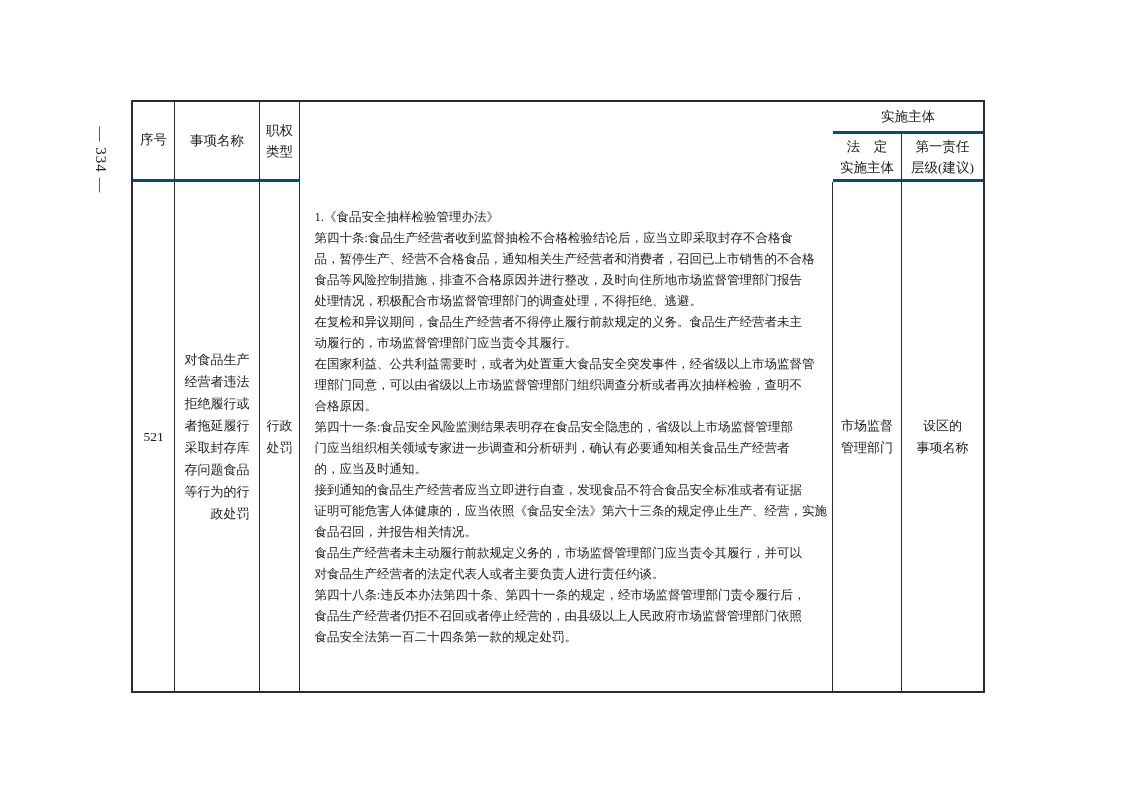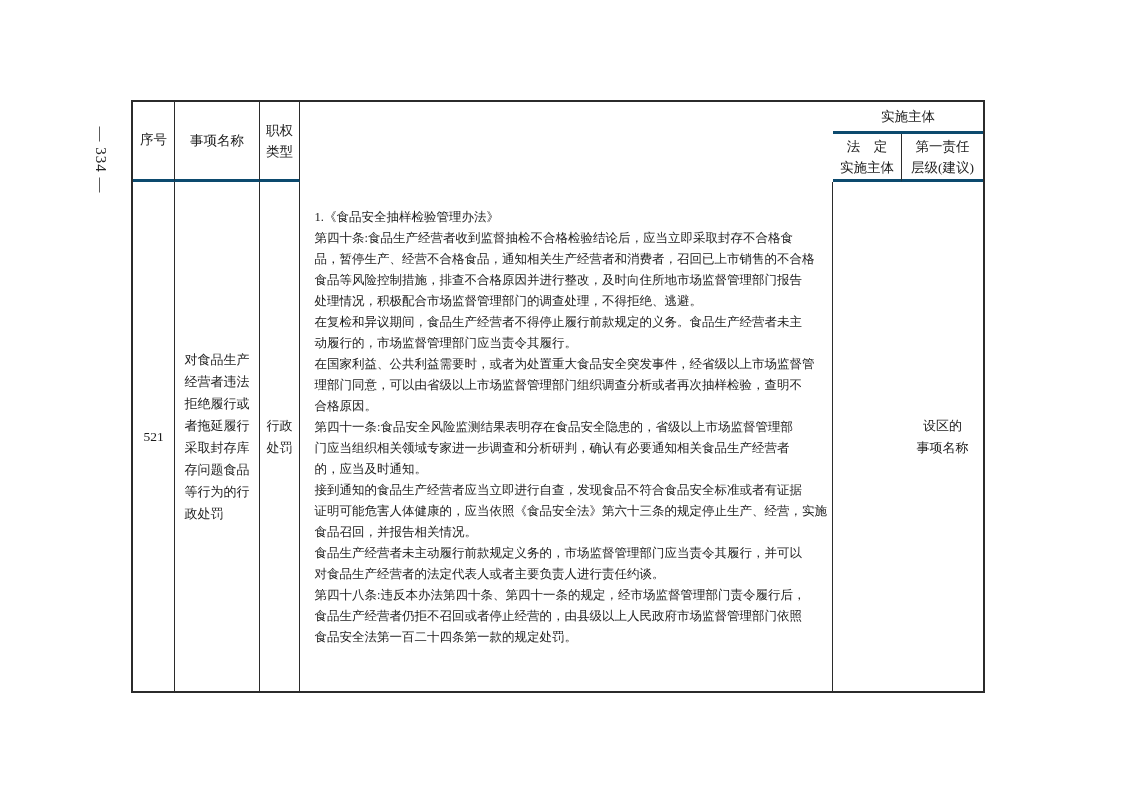--- a/index.html
+++ b/index.html
@@ -72,21 +72,21 @@
     align-items: flex-start;
     justify-content: flex-end;
     padding: 25px 5px 0 11px;
   }
   .basis-text {
     font-size: 12.5px;
     line-height: 21px;
     white-space: pre;
     text-align: left;
   }
-  .item-text { text-align: left; }
+  .item-text { text-align: right; }
 </style>
 </head>
 <body>
 
 <div class="page">
 
   <div class="page-number">— 334 —</div>
 
   <div class="doc-table">
 
@@ -145,19 +145,23 @@
 的，应当及时通知。
 接到通知的食品生产经营者应当立即进行自查，发现食品不符合食品安全标准或者有证据
 证明可能危害人体健康的，应当依照《食品安全法》第六十三条的规定停止生产、经营，实施
 食品召回，并报告相关情况。
 食品生产经营者未主动履行前款规定义务的，市场监督管理部门应当责令其履行，并可以
 对食品生产经营者的法定代表人或者主要负责人进行责任约谈。
 第四十八条:违反本办法第四十条、第四十一条的规定，经市场监督管理部门责令履行后，
 食品生产经营者仍拒不召回或者停止经营的，由县级以上人民政府市场监督管理部门依照
 食品安全法第一百二十四条第一款的规定处罚。</span>
     </div>
+    <div class="cell td td-legal no-bottom">
+      <span class="pre center">市场监督
+管理部门</span>
+    </div>
     <div class="cell td td-first-level no-right no-bottom">
       <span class="pre center">设区的
 事项名称</span>
     </div>
 
   </div>
 </div>
 
 </body></html>

